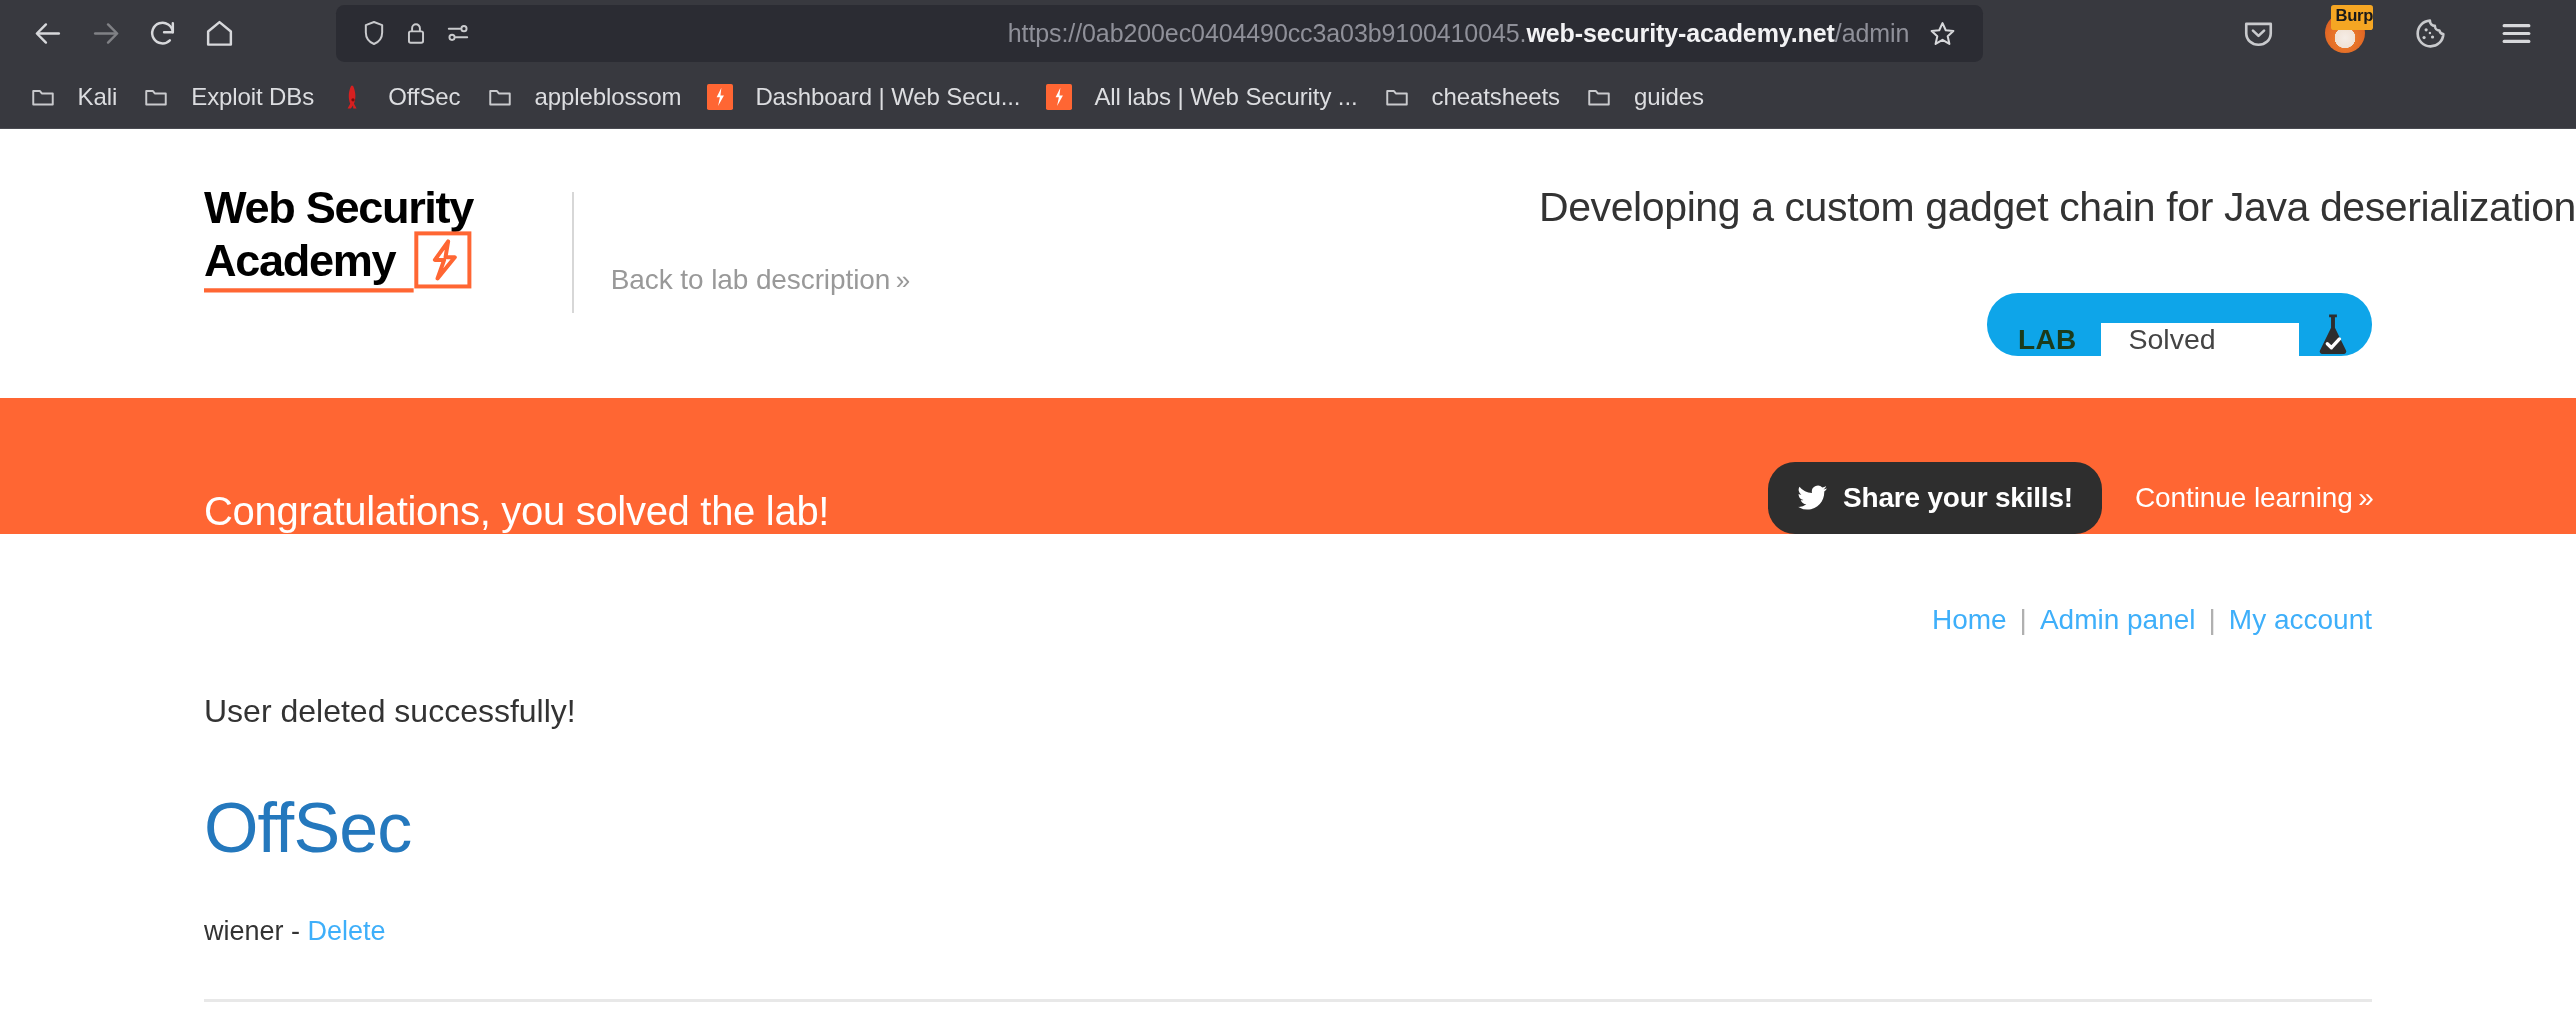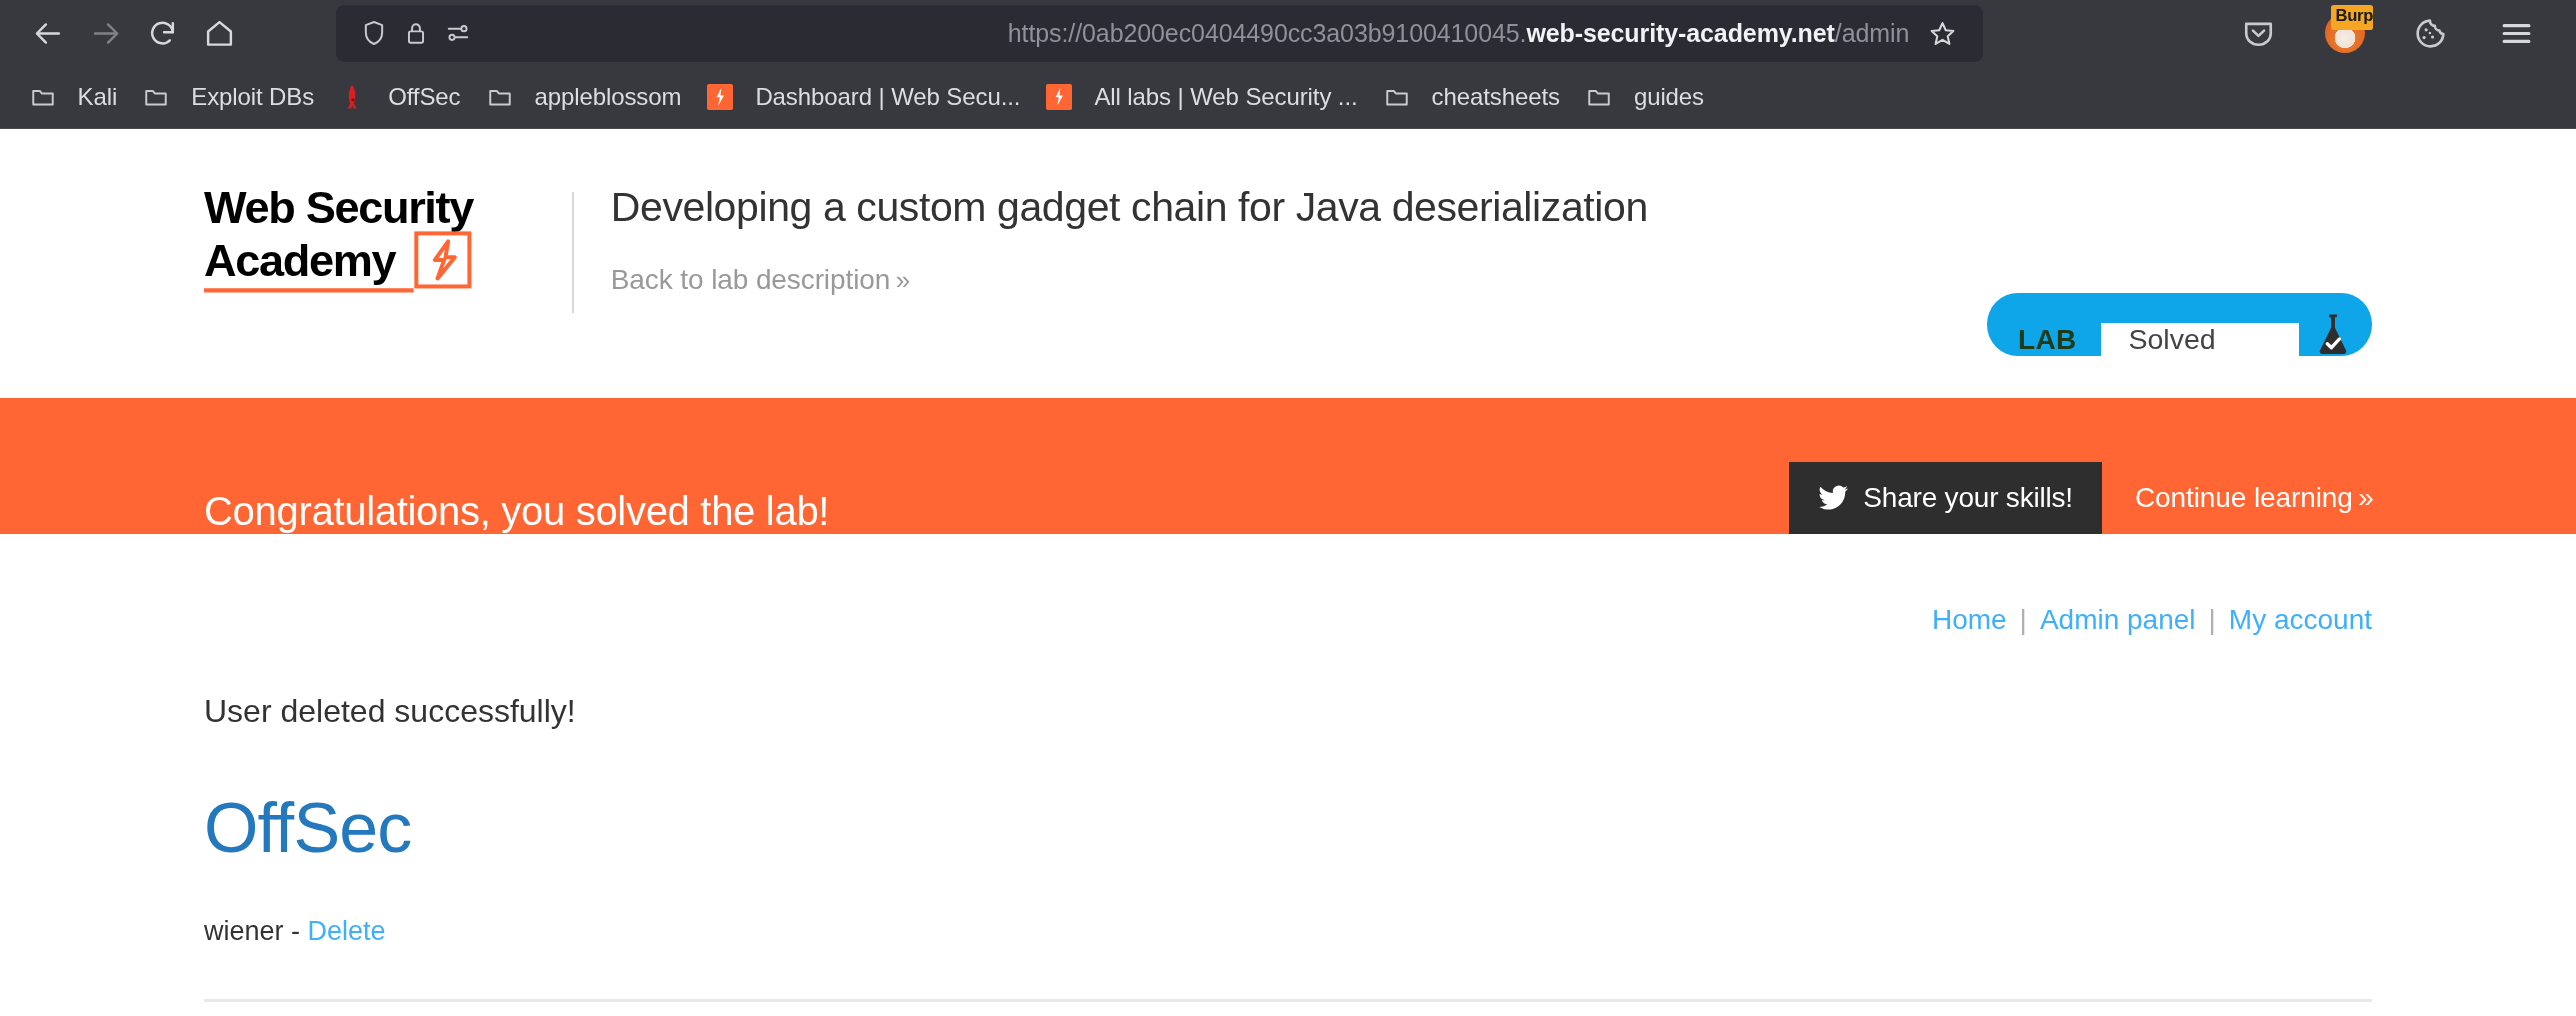--- a/index.html
+++ b/index.html
@@ -186,20 +186,21 @@
     margin-left:37px;
     padding-top:20px;
     flex:1 1 auto;
   }
   .lab-title {
     font-size:41px;
     font-weight:400;
     color:#333333;
     letter-spacing:-0.4px;
     line-height:1.15;
+    text-align:right;
   }
   .back-link {
     margin-top:33px;
     font-size:28px;
     color:#999999;
     letter-spacing:-0.1px;
   }
   .back-link .chev { font-size:26px; margin-left:5.5px; letter-spacing:-1.8px; }
 
   .lab-status {
@@ -250,26 +251,27 @@
   .congrats-right {
     margin-left:auto;
     display:flex;
     align-items:center;
     gap:33px;
   }
   .share-btn {
     background:#2e2e2e;
     color:#ffffff;
     font-size:28px;
-    font-weight:400;
+    font-weight:700;
     padding:20px 29px;
     display:flex;
     align-items:center;
     gap:14.7px;
     letter-spacing:-0.2px;
+    border-radius:27px;
   }
   .continue-link {
     font-size:28px;
     color:#ffffff;
     letter-spacing:-0.1px;
     white-space:nowrap;
   }
   .continue-link .chev { margin-left:5.5px; letter-spacing:-1.8px; }
 
   

